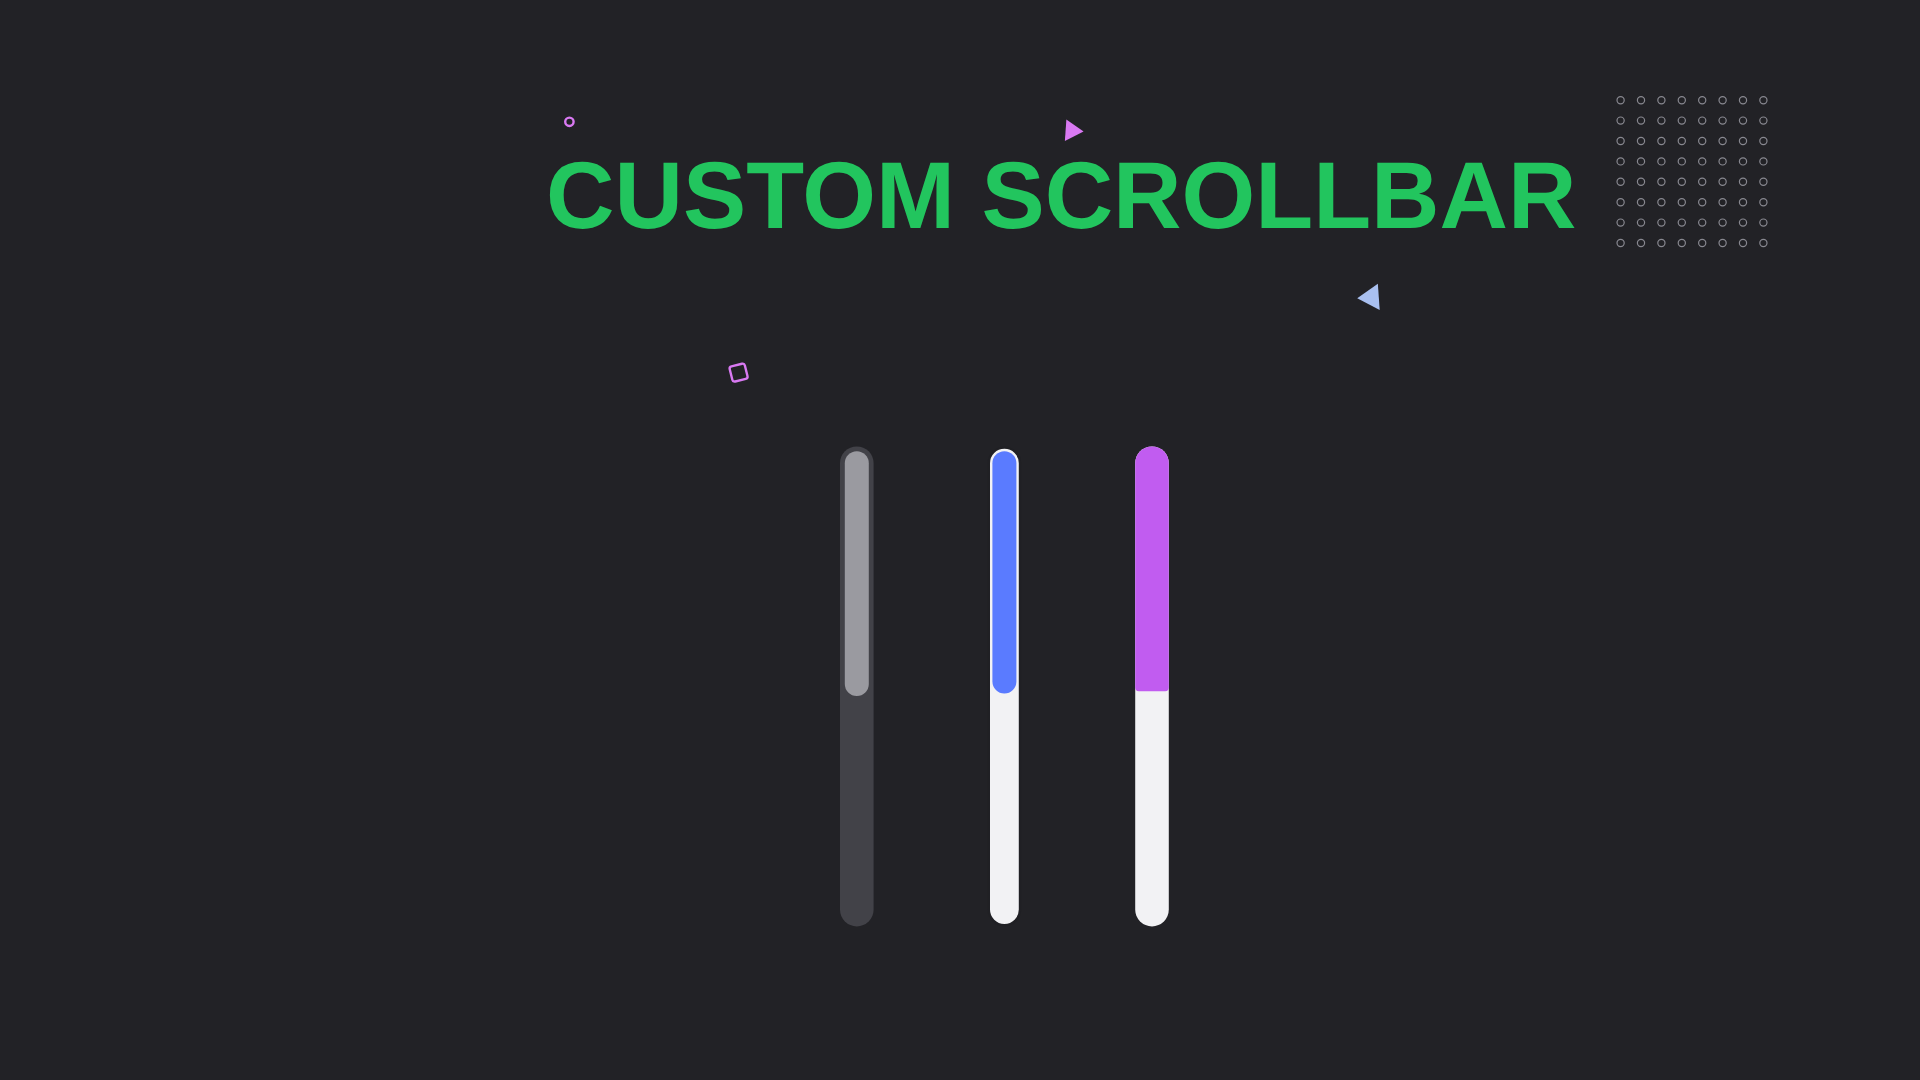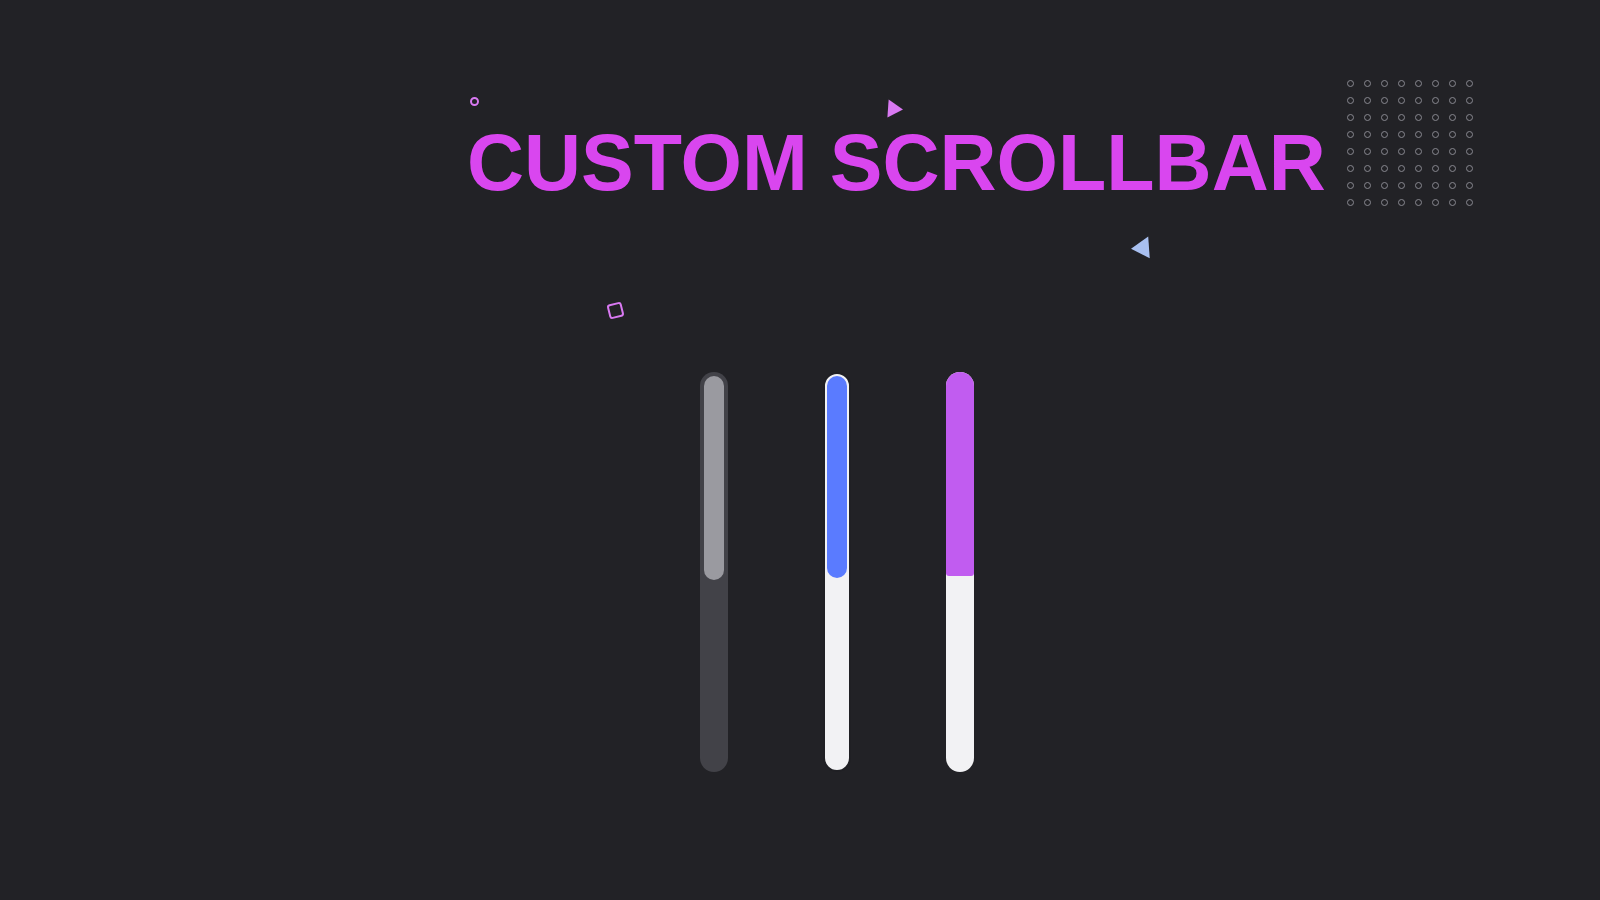--- a/index.html
+++ b/index.html
@@ -11,22 +11,21 @@
   }
 
   .headline {
     position: absolute;
     left: 455px;
     top: 122px;
     font-size: 79px;
     font-weight: 900;
     letter-spacing: 0px;
     line-height: 1.04;
-    color: #d946ef;
-    margin-left: 12px;
+    color: #22c55e;
   }
 
   
   .bars {
     position: absolute;
     left: 700px;
     top: 372px;
     display: flex;
     gap: 95px;
   }

